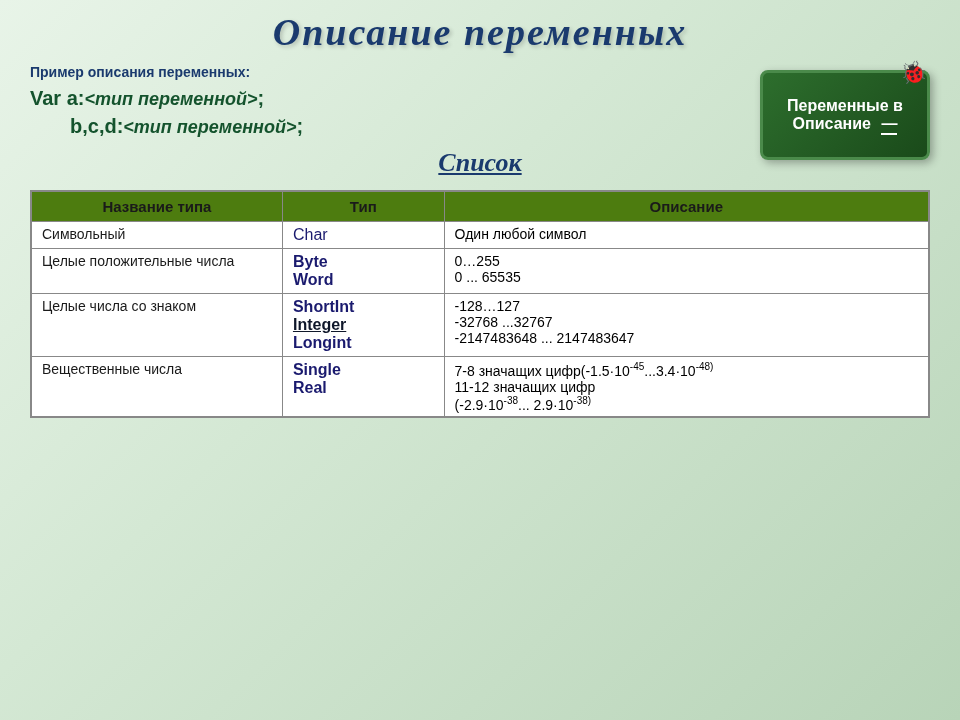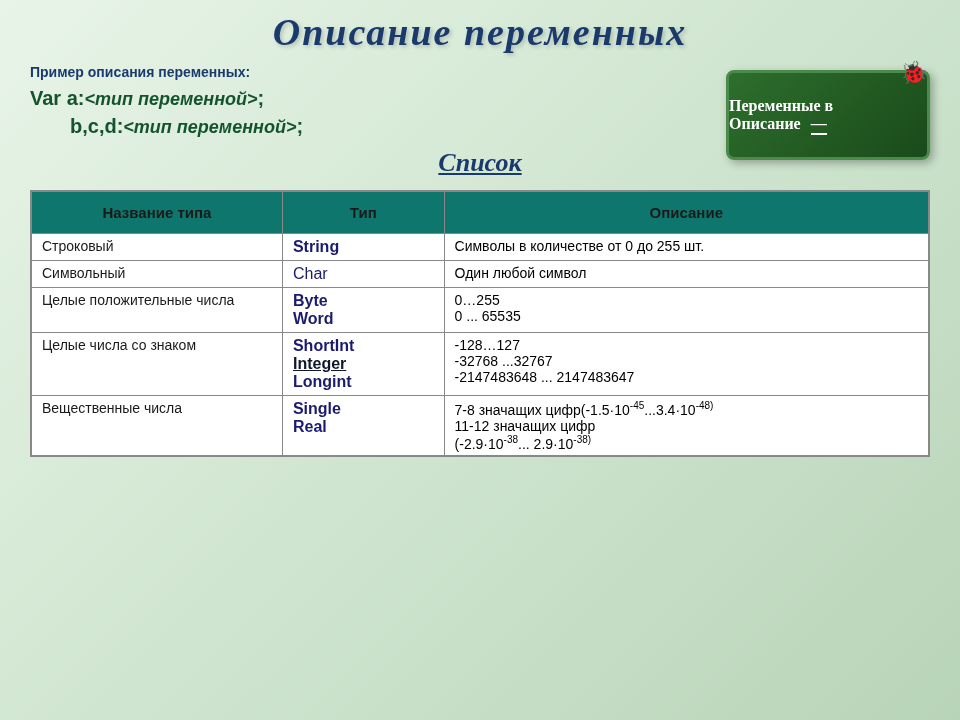--- a/index.html
+++ b/index.html
@@ -62,57 +62,56 @@
       line-height: 1.3;
       margin-bottom: 10px;
       font-family: 'Times New Roman', serif;
       text-decoration: underline;
     }
 
     .green-box {
       position: absolute;
       top: 70px;
       right: 30px;
-      width: 204px;
+      width: 170px;
       height: 90px;
       background: linear-gradient(135deg, #2d6e2d, #1a4a1a);
       border-radius: 8px;
       border: 3px solid #4a8a4a;
       display: flex;
       flex-direction: column;
-      align-items: flex-start;
+      align-items: center;
       justify-content: center;
       color: white;
       font-size: 16px;
       font-weight: bold;
       text-align: center;
       box-shadow: 3px 3px 8px rgba(0,0,0,0.3);
-      font-family: Liberation Serif, serif;
     }
 
     .ladybug {
       position: absolute;
       top: 60px;
       right: 32px;
       font-size: 22px;
     }
 
     
     .data-table {
       width: 100%;
       border-collapse: collapse;
       border: 2px solid #888;
       background: white;
       margin-top: 4px;
     }
 
     .data-table th {
-      background: #0f766e;
+      background: #4d7c0f;
       border: 1px solid #888;
-      padding: 12px 10px;
+      padding: 6px 10px;
       font-size: 15px;
       font-weight: bold;
       text-align: center;
       color: #1a1a1a;
     }
 
     .data-table td {
       border: 1px solid #888;
       padding: 4px 10px;
       vertical-align: top;
@@ -180,27 +179,20 @@
   <table class="data-table">
     <thead>
       <tr class="row-header">
         <th>Название типа</th>
         <th>Тип</th>
         <th>Описание</th>
       </tr>
     </thead>
     <tbody>
 
-      <tr>
-        <td class="col-name">Строковый</td>
-        <td class="col-type">
-          <span style="color:#1a1a6e; font-weight:bold; font-size:16px;">String</span>
-        </td>
-        <td class="col-desc">Символы в количестве от 0 до 255 шт.</td>
-      </tr>
 
       <tr>
         <td class="col-name">Символьный</td>
         <td class="col-type">
           <span style="color:#1a1a6e; font-weight:normal; font-size:16px;">Char</span>
         </td>
         <td class="col-desc">Один любой символ</td>
       </tr>
 
       <tr>

